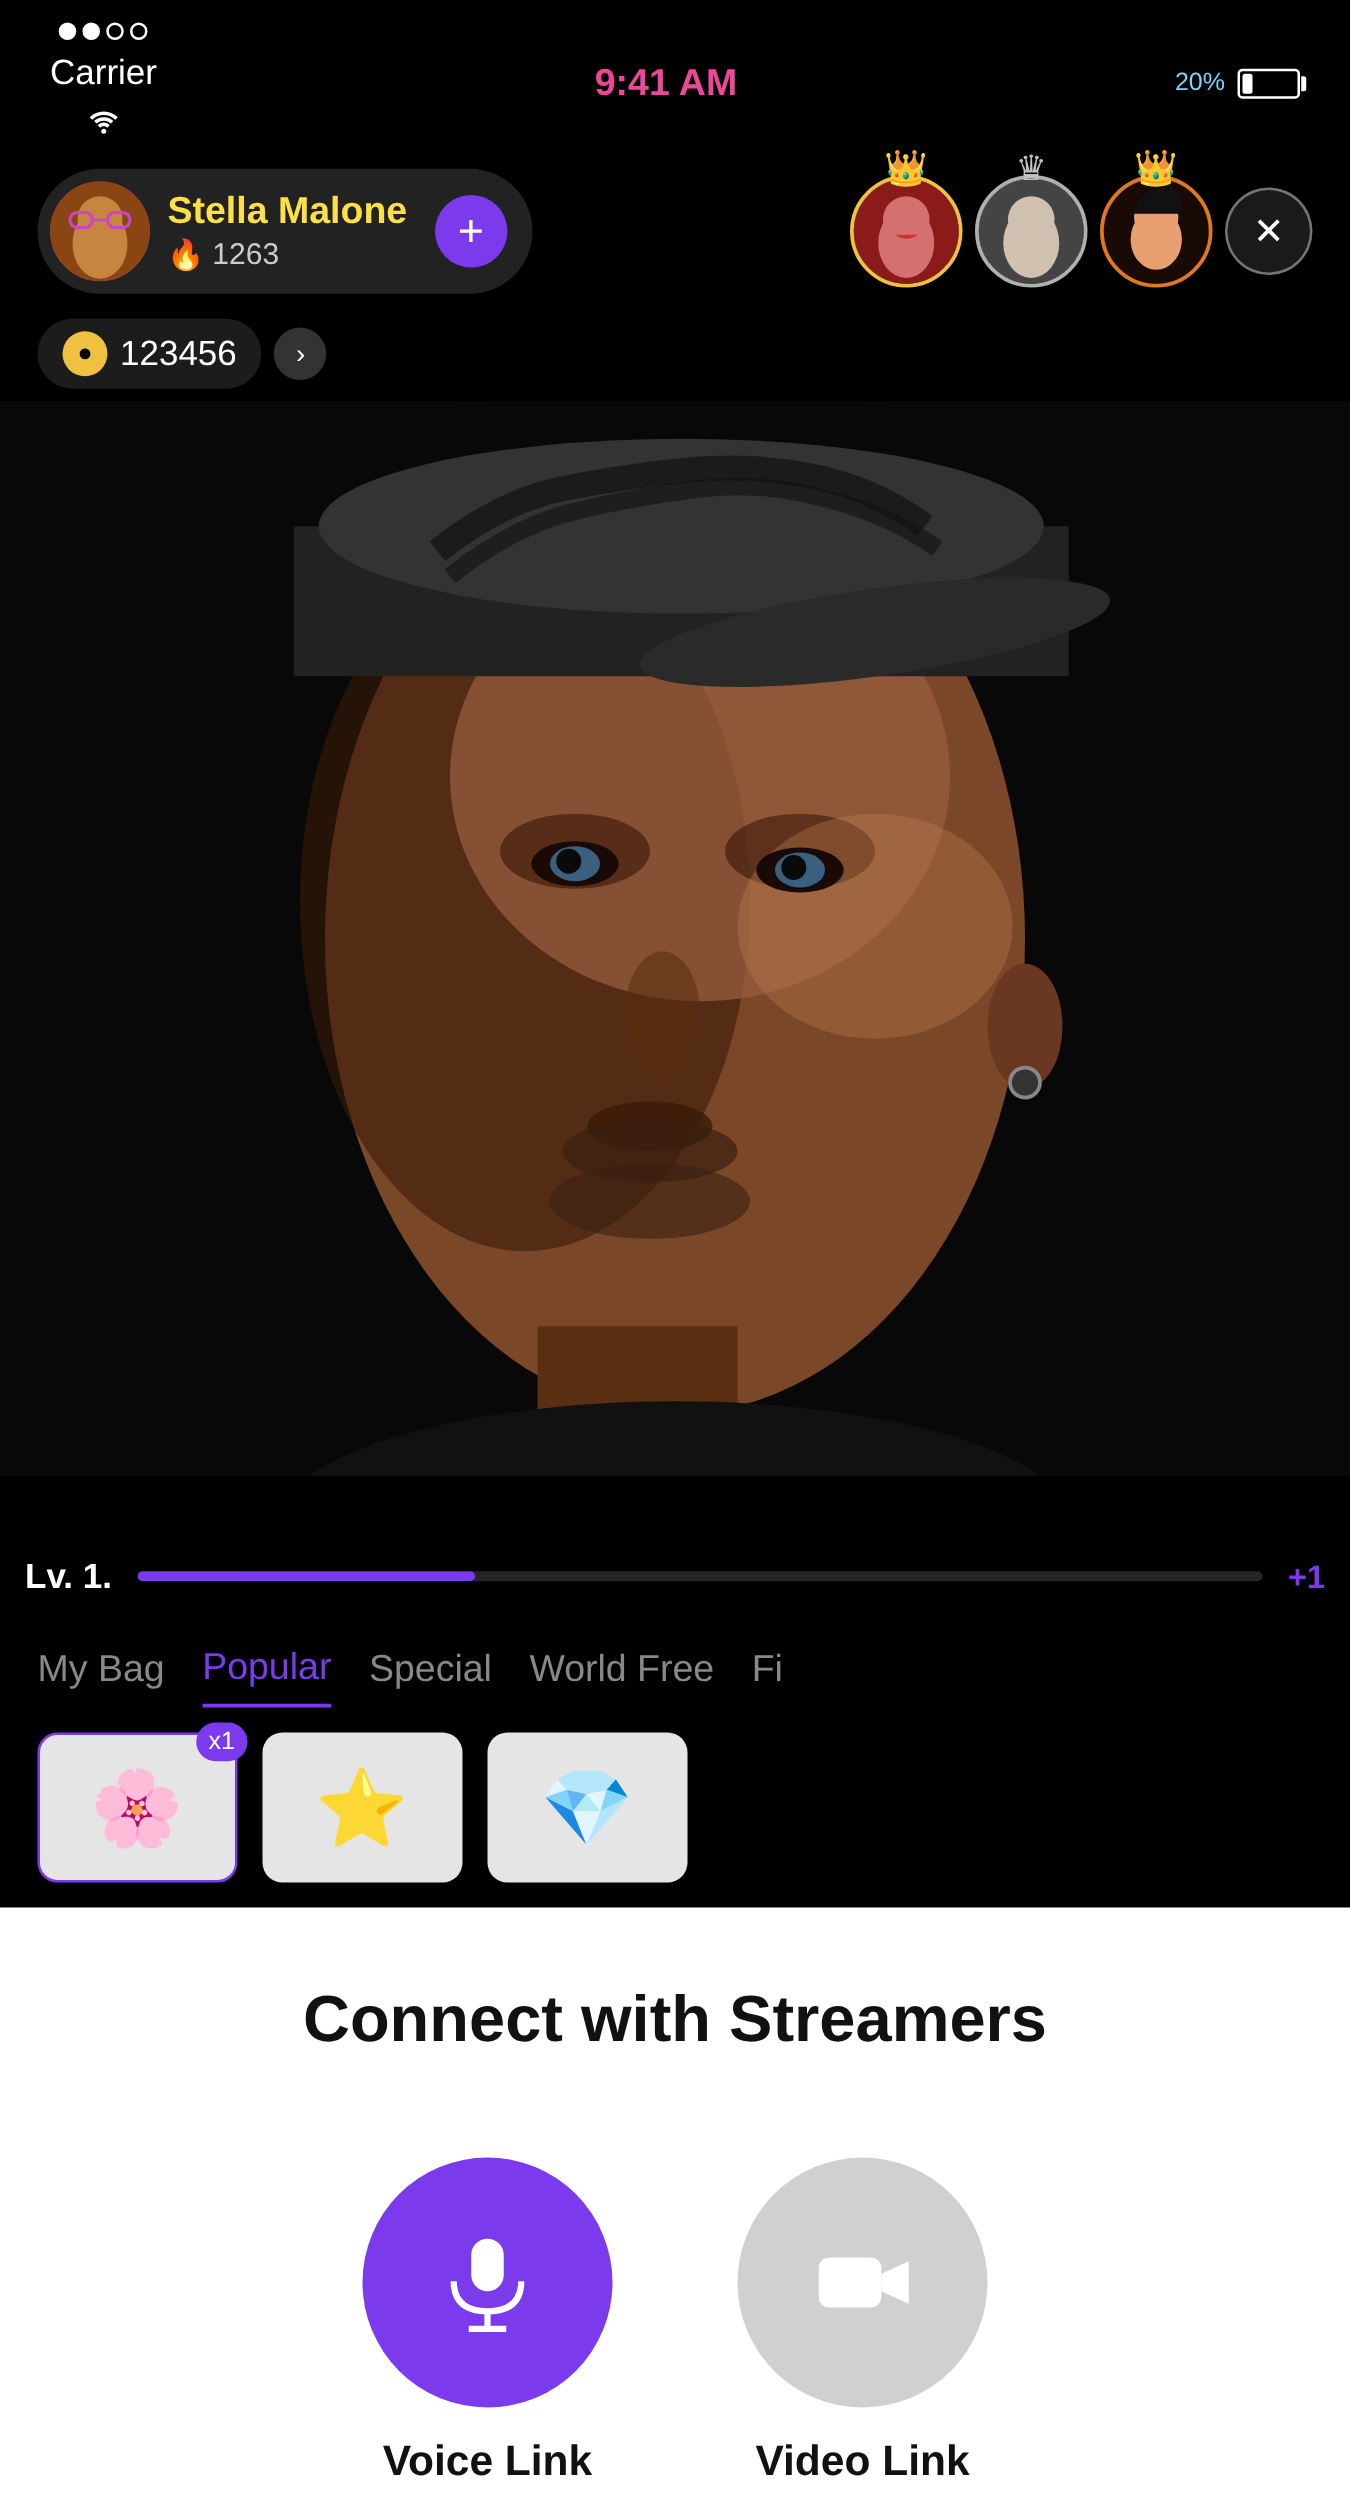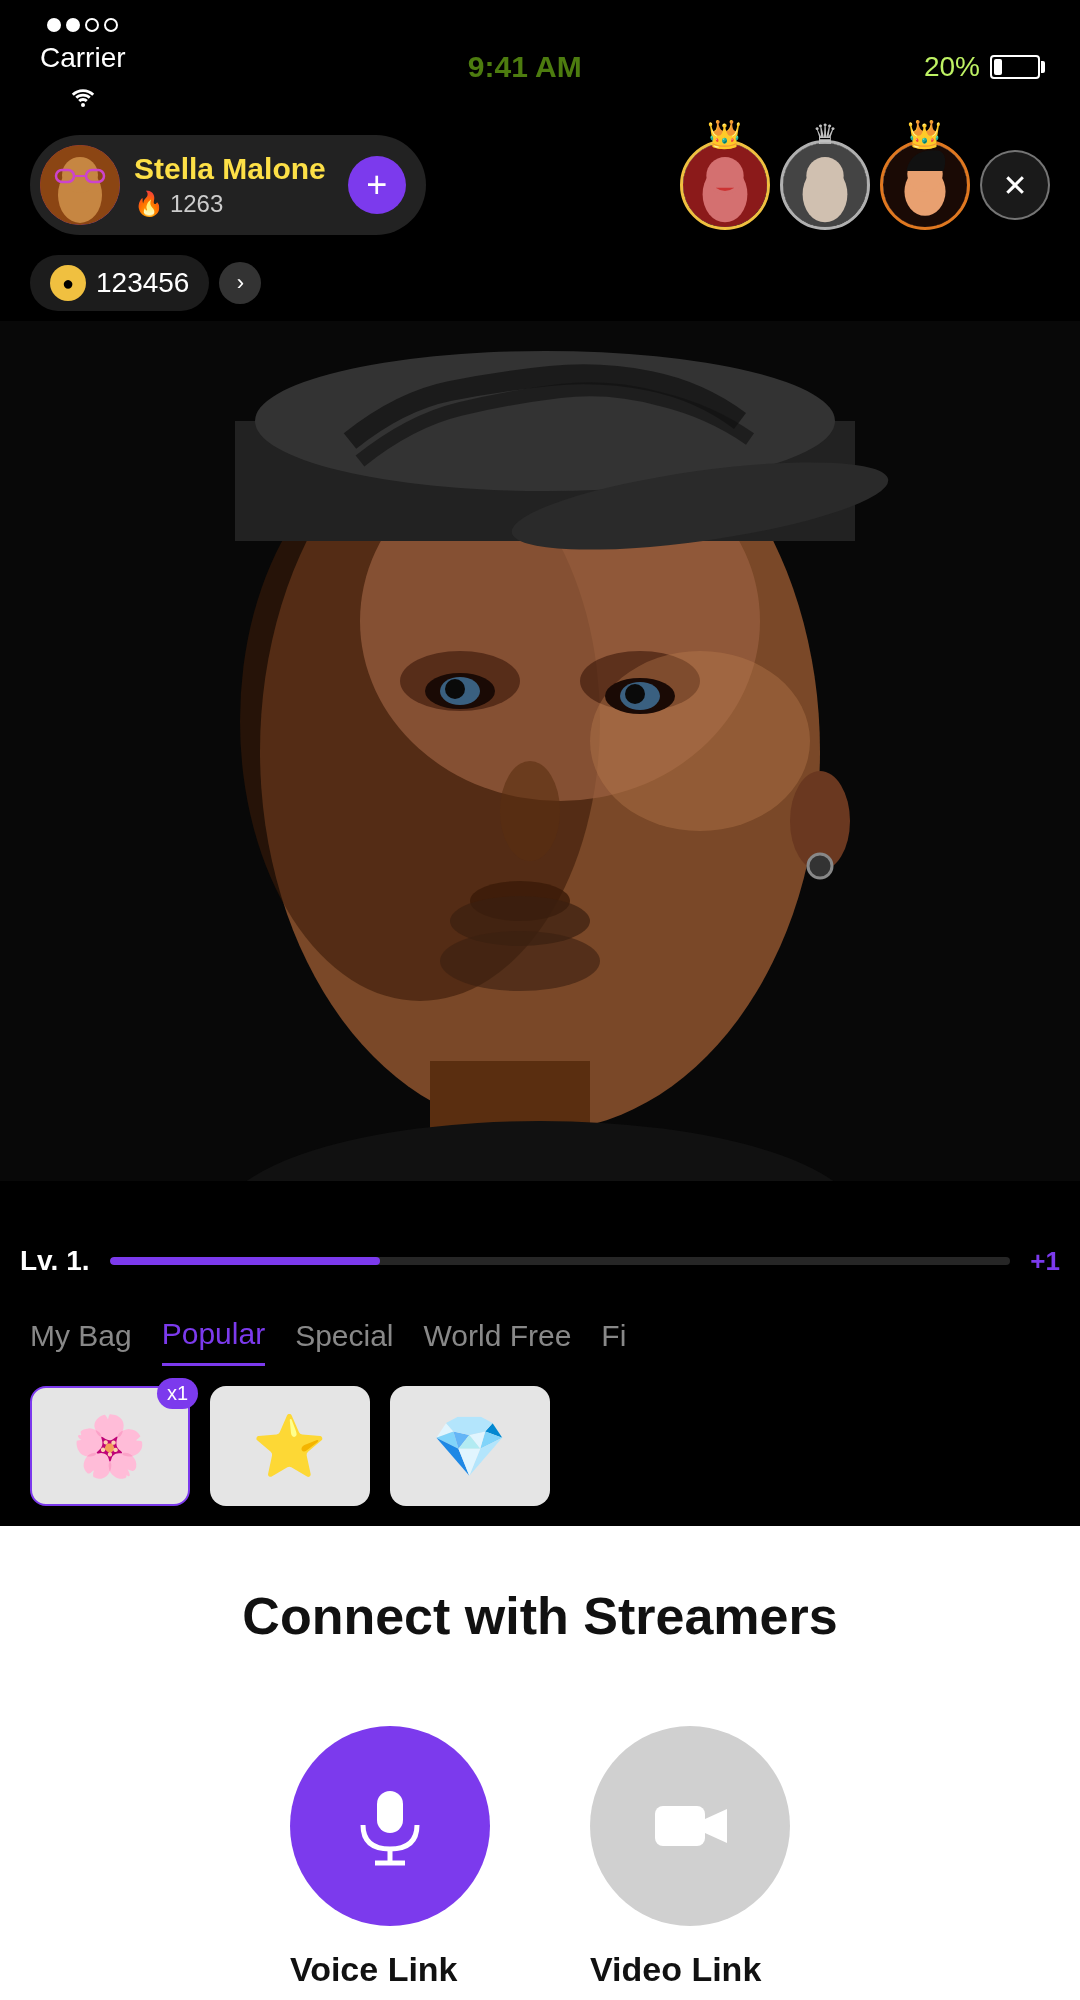--- a/index.html
+++ b/index.html
@@ -41,32 +41,32 @@
     .carrier-text {
       color: #fff;
       font-size: 28px;
       font-weight: 500;
     }
     .wifi-icon {
       color: #fff;
       font-size: 26px;
     }
     .status-center {
-      color: #4d7c0f;
+      color: #ec4899;
       font-size: 30px;
       font-weight: 600;
     }
     .status-right {
       display: flex;
       align-items: center;
       gap: 10px;
     }
     .battery-text {
-      color: #bef264;
-      font-size: 28px;
+      color: #7dd3fc;
+      font-size: 20px;
     }
     .battery-icon {
       width: 50px;
       height: 24px;
       border: 2px solid #fff;
       border-radius: 4px;
       position: relative;
       display: flex;
       align-items: center;
       padding: 2px;
@@ -401,21 +401,21 @@
       display: flex;
       gap: 100px;
       justify-content: center;
       align-items: flex-start;
       margin-top: 20px;
     }
 
     .connect-btn-wrap {
       display: flex;
       flex-direction: column;
-      align-items: flex-start;
+      align-items: center;
       gap: 24px;
     }
 
     .connect-circle {
       width: 200px;
       height: 200px;
       border-radius: 50%;
       display: flex;
       align-items: center;
       justify-content: center;

